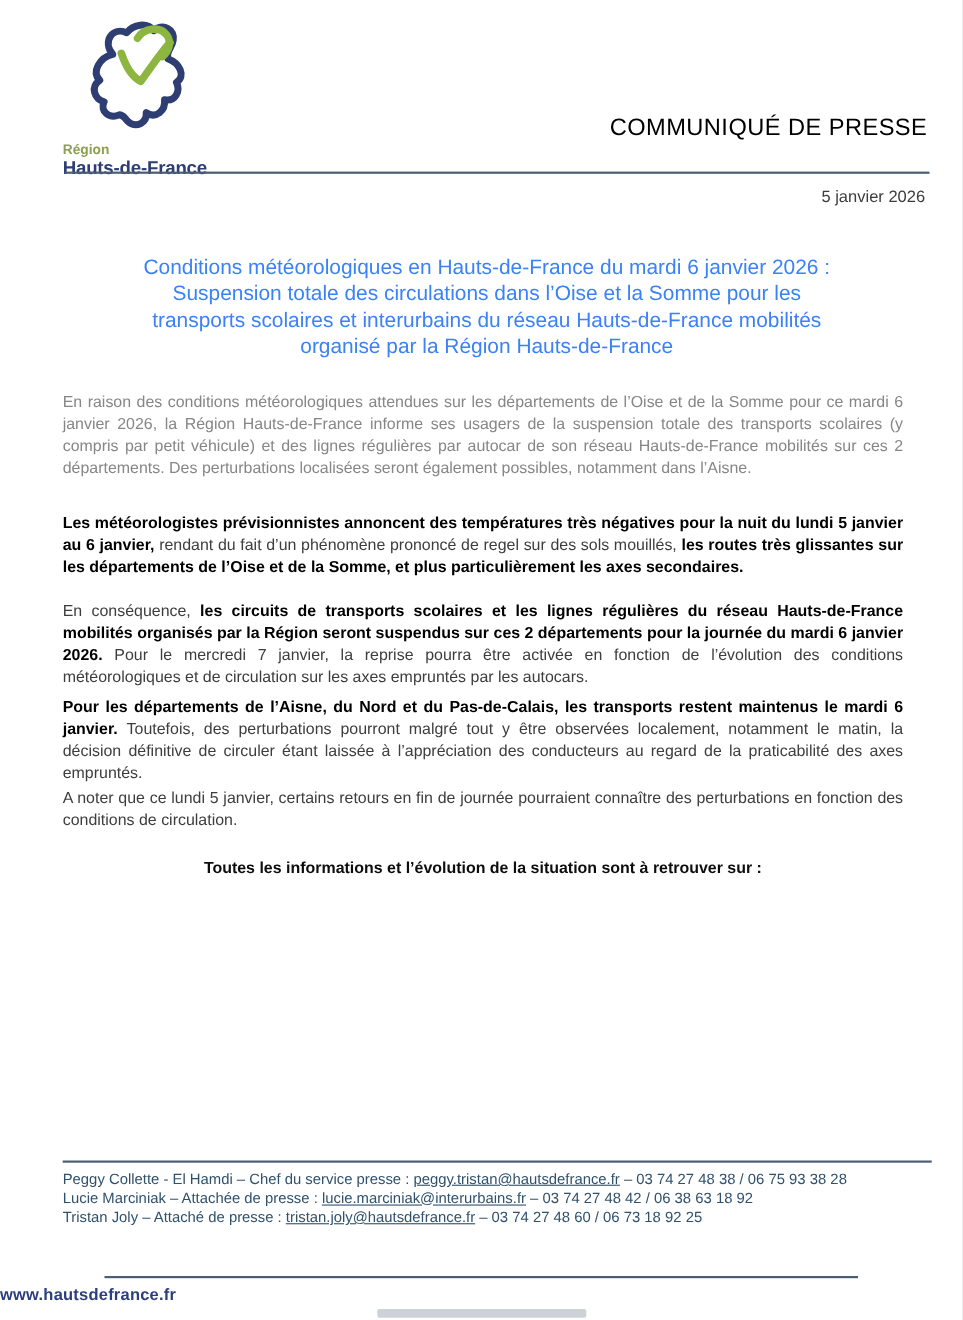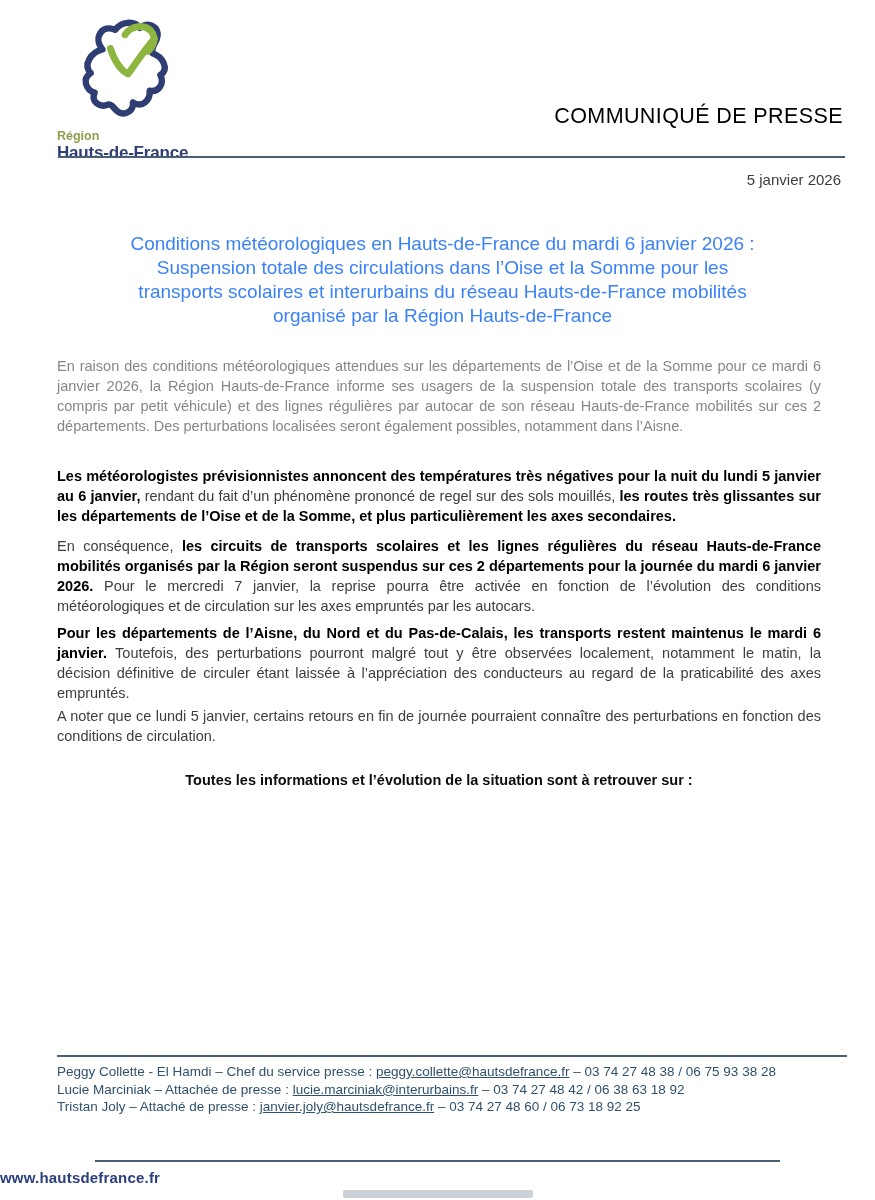--- a/index.html
+++ b/index.html
@@ -18,21 +18,21 @@
   
   .doc-title{position:absolute;left:58px;right:48px;top:232px;text-align:center;
              font-size:19px;font-weight:normal;color:#3b82f6;line-height:24px;white-space:pre-line}
 
   
   .body{position:absolute;left:57px;right:54px;top:356px}
   .para{margin:0;font-size:14.5px;line-height:20px;color:#3d3d3d;text-align:justify}
   .para b{color:#000}
   .para.muted{color:#868686}
   .body .para:nth-of-type(1){margin-bottom:30px}
-  .body .para:nth-of-type(2){margin-bottom:10px}
+  .body .para:nth-of-type(2){margin-bottom:20px}
   .body .para:nth-of-type(3){margin-bottom:7px}
   .body .para:nth-of-type(4){margin-bottom:3px}
   .body .para:nth-of-type(5){margin-bottom:26px}
   .info-line{text-align:center;font-weight:bold;font-size:14.5px;color:#0d0d0d;margin-top:14px}
   .info-link-wrap{text-align:center;margin-top:3px}
   .info-link{font-weight:bold;font-size:15px;color:#2a2ac4;text-decoration:underline}
 
   
   .footer-rule{position:absolute;left:57px;right:28px;top:1055px;height:2px;background:#4b5d74}
   .contacts{position:absolute;left:57px;right:28px;top:1063px;color:#30516c}
@@ -77,23 +77,23 @@
         <p class="para"><span>En conséquence, </span><b>les circuits de transports scolaires et les lignes régulières du réseau Hauts-de-France mobilités organisés par la Région seront suspendus sur ces 2 départements pour la journée du mardi 6 janvier 2026.</b><span> Pour le mercredi 7 janvier, la reprise pourra être activée en fonction de l’évolution des conditions météorologiques et de circulation sur les axes empruntés par les autocars.</span></p>
         <p class="para"><b>Pour les départements de l’Aisne, du Nord et du Pas-de-Calais, les transports restent maintenus le mardi 6 janvier. </b><span>Toutefois, des perturbations pourront malgré tout y être observées localement, notamment le matin, la décision définitive de circuler étant laissée à l’appréciation des conducteurs au regard de la praticabilité des axes empruntés.</span></p>
         <p class="para"><span>A noter que ce lundi 5 janvier, certains retours en fin de journée pourraient connaître des perturbations en fonction des conditions de circulation.</span></p>
       </div>
     <div class="info-line">Toutes les informations et l’évolution de la situation sont à retrouver sur :</div>
   </div>
 
   <div class="footer-rule"></div>
   <div class="contacts">
     <div>
-        <div class="contact-line">Peggy Collette - El Hamdi – Chef du service presse : <a href="#">peggy.collette@hautsdefrance.fr</a> – 03 74 27 48 38 / 06 75 93 38 28</div>
+        <div class="contact-line">Peggy Collette - El Hamdi – Chef du service presse : <a href="#">peggy.tristan@hautsdefrance.fr</a> – 03 74 27 48 38 / 06 75 93 38 28</div>
         <div class="contact-line">Lucie Marciniak – Attachée de presse : <a href="#">lucie.marciniak@interurbains.fr</a> – 03 74 27 48 42 / 06 38 63 18 92</div>
-        <div class="contact-line">Tristan Joly – Attaché de presse : <a href="#">janvier.joly@hautsdefrance.fr</a> – 03 74 27 48 60 / 06 73 18 92 25</div>
+        <div class="contact-line">Tristan Joly – Attaché de presse : <a href="#">tristan.joly@hautsdefrance.fr</a> – 03 74 27 48 60 / 06 73 18 92 25</div>
       </div>
   </div>
 
   <div class="footer-rule2"></div>
   <div class="site">www.hautsdefrance.fr</div>
   <div class="bottom-bar"></div>
 
 </div>
 
 </body></html>

